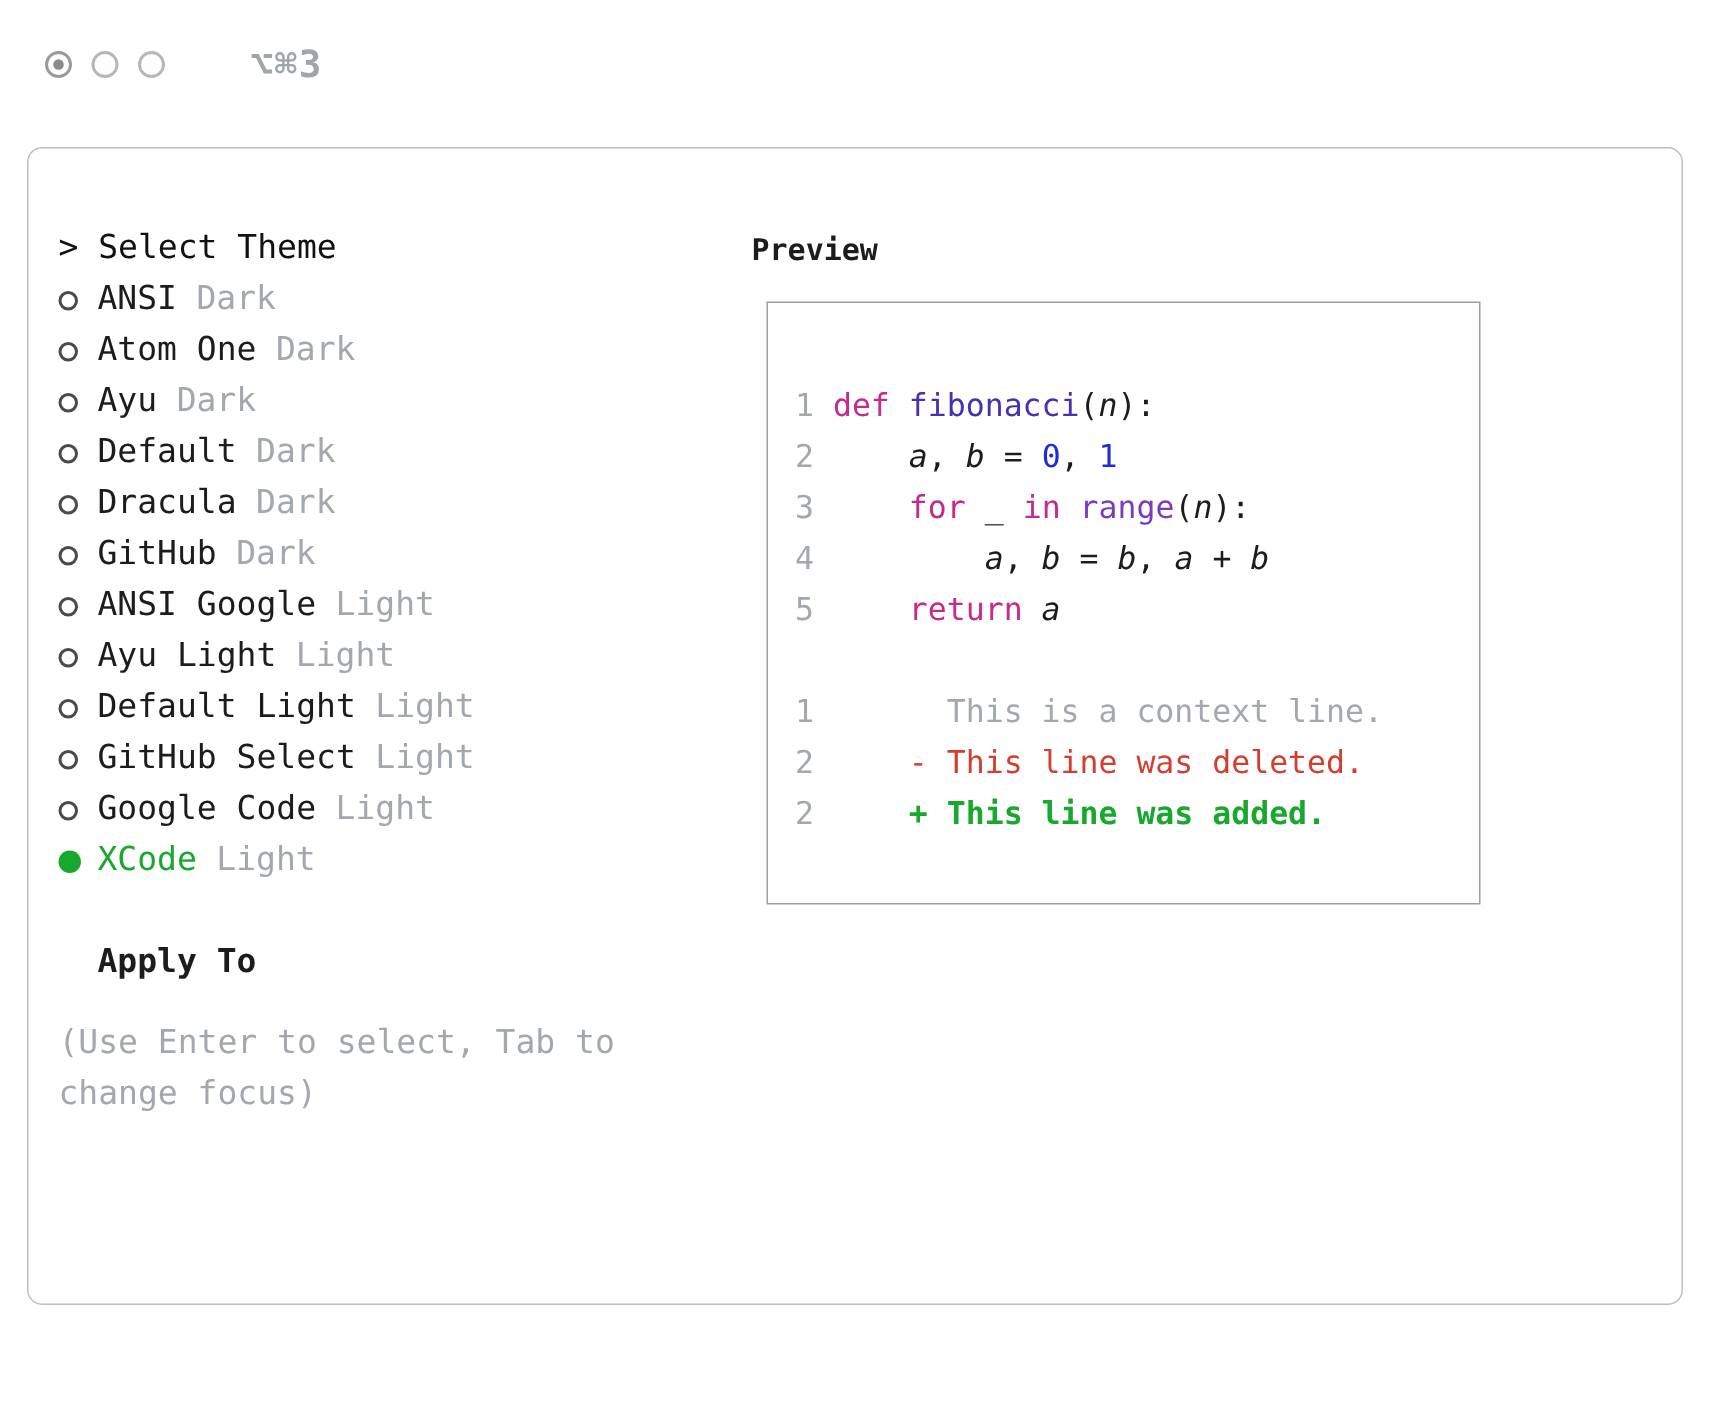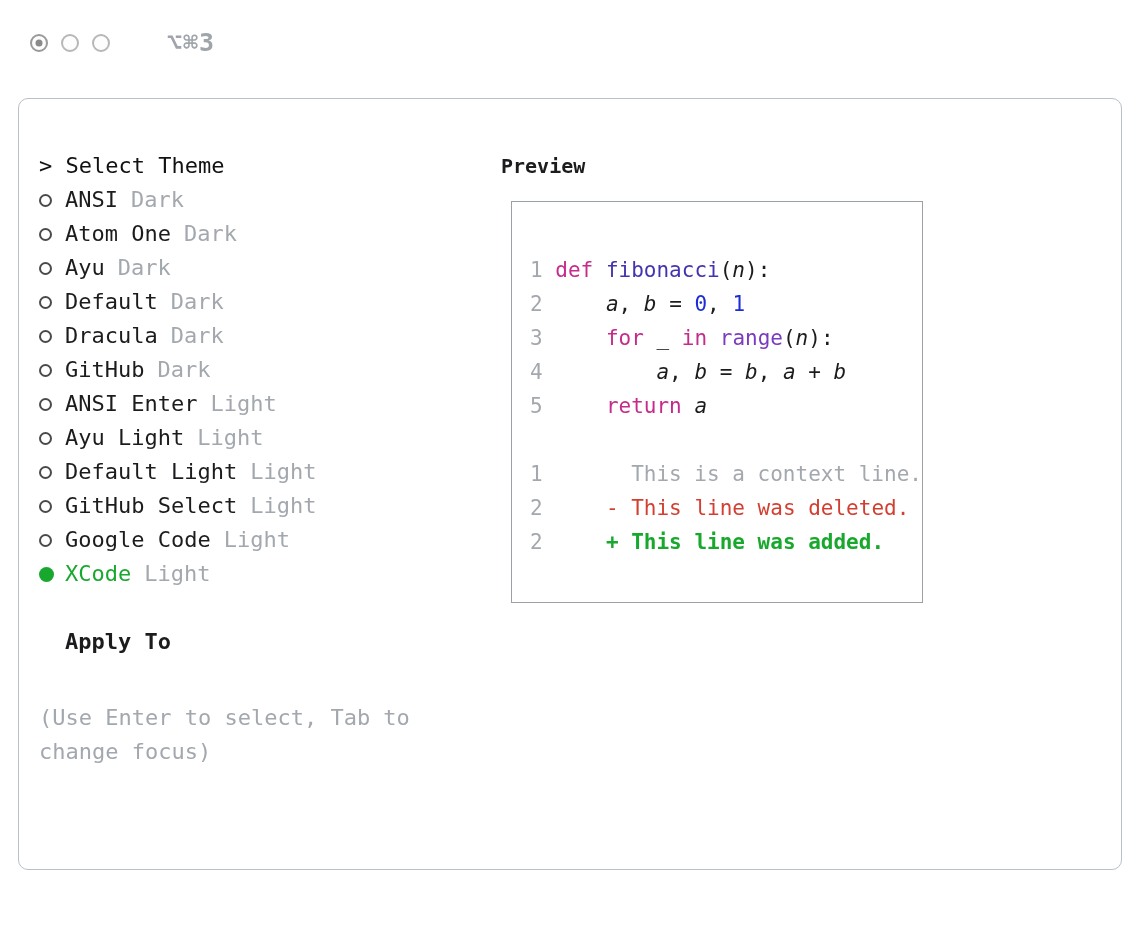--- a/index.html
+++ b/index.html
@@ -38,26 +38,26 @@
   .item { display:flex; align-items:center; height:34px; }
   .radio {
     flex:none; width:13px; height:13px; border-radius:50%;
     border:2px solid #4a4a4a; margin-right:13px;
   }
   .radio.on { width:15px; height:15px; border:none; background:var(--green,#19a82e); margin-right:11px; }
   .nm { color:var(--text,#1c1c1e); white-space:pre; }
   .item.selected .nm { color:var(--green,#19a82e); }
   .variant { color:var(--gray,#a3a8ae); margin-left:13px; white-space:pre; }
   .apply-title { font-weight:bold; margin-top:34px; margin-left:26px; height:34px; }
-  .help { margin-top:42px; color:var(--gray,#a3a8ae); width:400px; }
+  .help { margin-top:20px; color:var(--gray,#a3a8ae); width:400px; }
 
   
   .preview-title { position:absolute; left:482px; top:50px; font-size:20px; font-weight:bold; line-height:34px; }
   .preview-box {
-    position:absolute; left:492px; top:102px; width:412px; height:402px;
+    position:absolute; left:492px; top:102px; width:476px; height:402px;
     border:1.5px solid #9aa0a6; background:#fff;
   }
   .code {
     font-family:inherit; font-size:21px; line-height:34px;
     padding:51px 0 0 18px; white-space:pre;
   }
   .code-line { height:34px; white-space:pre; }
   .ln  { color:var(--gray,#a3a8ae); }
   .kw  { color:var(--kw,#c52b8a); }
   .fn  { color:var(--fn,#4433b0); }
@@ -111,21 +111,21 @@
           <span class="nm">Dracula</span>
           <span class="variant">Dark</span>
         </div>
         <div class="item">
           <span class="radio"></span>
           <span class="nm">GitHub</span>
           <span class="variant">Dark</span>
         </div>
         <div class="item">
           <span class="radio"></span>
-          <span class="nm">ANSI Enter</span>
+          <span class="nm">ANSI Google</span>
           <span class="variant">Light</span>
         </div>
         <div class="item">
           <span class="radio"></span>
           <span class="nm">Ayu Light</span>
           <span class="variant">Light</span>
         </div>
         <div class="item">
           <span class="radio"></span>
           <span class="nm">Default Light</span>

